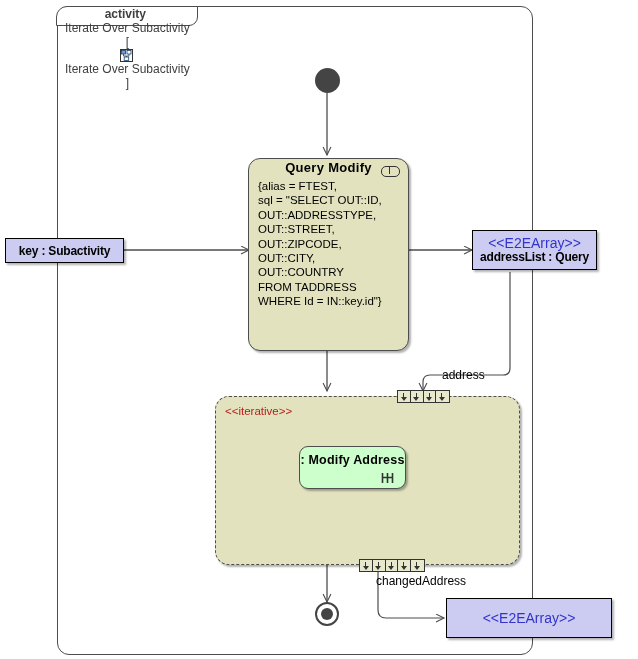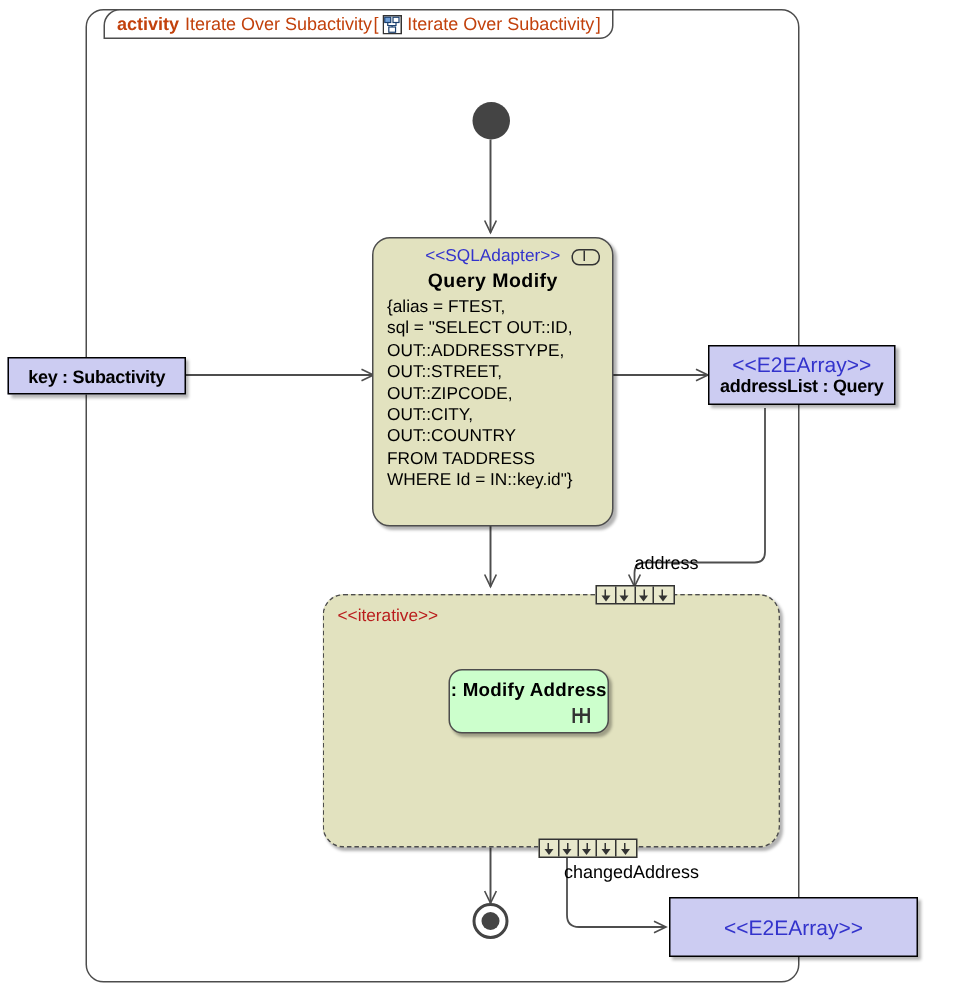--- a/index.html
+++ b/index.html
@@ -25,35 +25,36 @@
     top: 6px;
     width: 476px;
     height: 649px;
     border: 1px solid #4d4d4d;
     border-radius: 12px;
     box-sizing: border-box;
     background: transparent;
   }
   .frame-header {
     position: absolute;
-    left: 69px;
+    left: 56px;
     top: 6px;
     height: 20px;
     border: 1px solid #4d4d4d;
     border-top-left-radius: 11px;
     border-bottom-right-radius: 9px;
     box-sizing: border-box;
     background: #ffffff;
     padding: 0 7px 0 8px;
     display: flex;
     align-items: center;
     font-size: 12px;
-    color: #c2410c;
+    color: #404040;
     white-space: nowrap;
     z-index: 5;
+    flex-direction: column;
   }
   .frame-header .kw {
     font-weight: bold;
     margin-right: 4px;
   }
   .frame-header .nm { margin-right: 0px; }
   .frame-header .brk { margin: 0 1px; }
   .diagram-icon {
     display: inline-block;
     width: 13px;
@@ -317,21 +318,20 @@
   </svg>
 
   <div class="init-node" style="left:315px; top:68px;"></div>
 
   <div class="node obj-node single shadow" style="left:5px; top:238px; width:119px; height:25px;">
     <span class="name">key : Subactivity</span>
   </div>
 
   <div class="node action-node shadow" style="left:248px; top:158px; width:161px; height:193px;">
     <div class="adapter-icon"></div>
-    <div class="stereo">&lt;&lt;SQLAdapter&gt;&gt;</div>
     <div class="title">Query  Modify</div>
     <div class="body">{alias = FTEST,
 sql = "SELECT OUT::ID,
 OUT::ADDRESSTYPE,
 OUT::STREET,
 OUT::ZIPCODE,
 OUT::CITY,
 OUT::COUNTRY
 FROM TADDRESS
 WHERE Id = IN::key.id"}</div>
@@ -354,21 +354,21 @@
       </svg>
     </span>
   </div>
 
   <div class="expansion" style="left:397px; top:390px; width:53px;">
     <span class="cell"></span>
     <span class="cell"></span>
     <span class="cell"></span>
     <span class="cell"></span>
   </div>
-  <div class="edge-label" style="left:423px; top:368px;">address</div>
+  <div class="edge-label" style="left:442px; top:368px;">address</div>
 
   <div class="expansion" style="left:359px; top:559px; width:66px;">
     <span class="cell"></span>
     <span class="cell"></span>
     <span class="cell"></span>
     <span class="cell"></span>
     <span class="cell"></span>
   </div>
   <div class="edge-label" style="left:376px; top:574px;">changedAddress</div>
 

